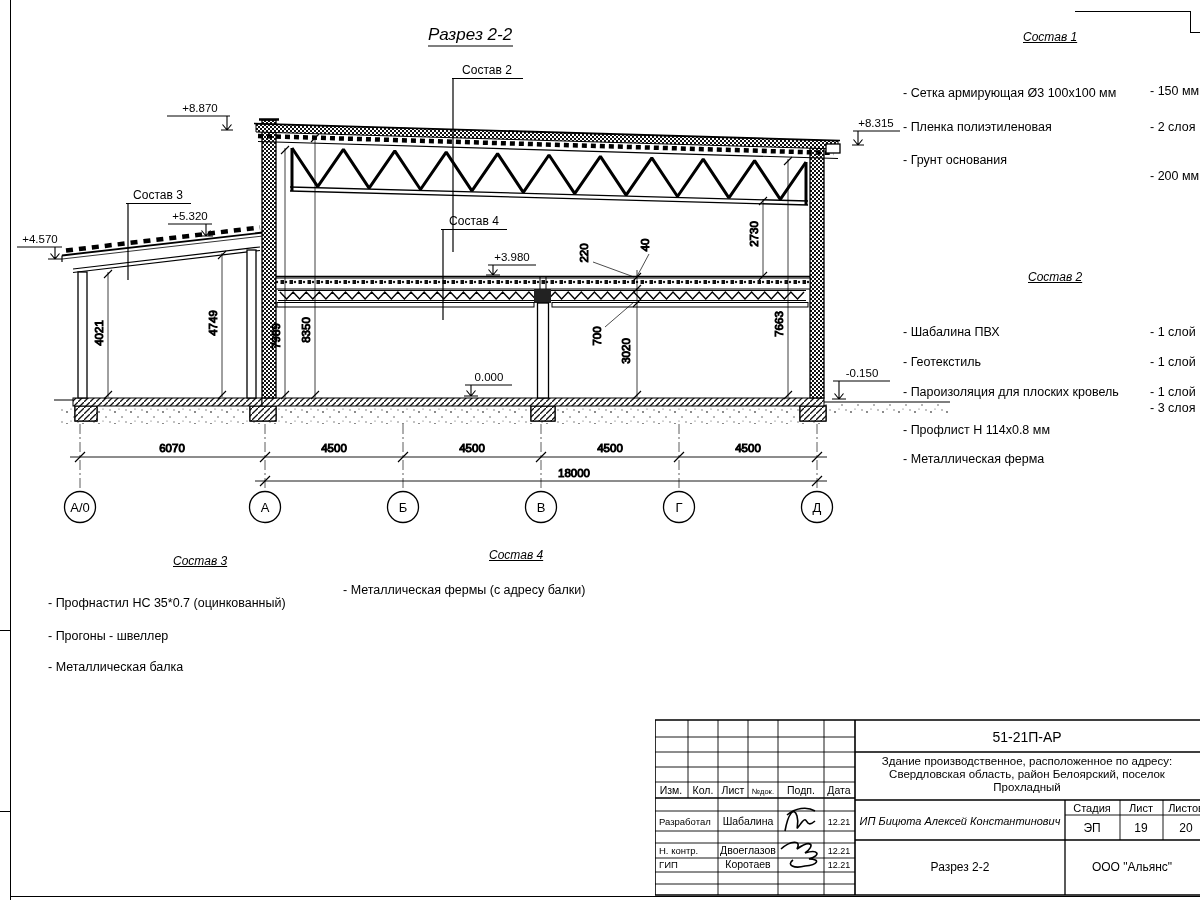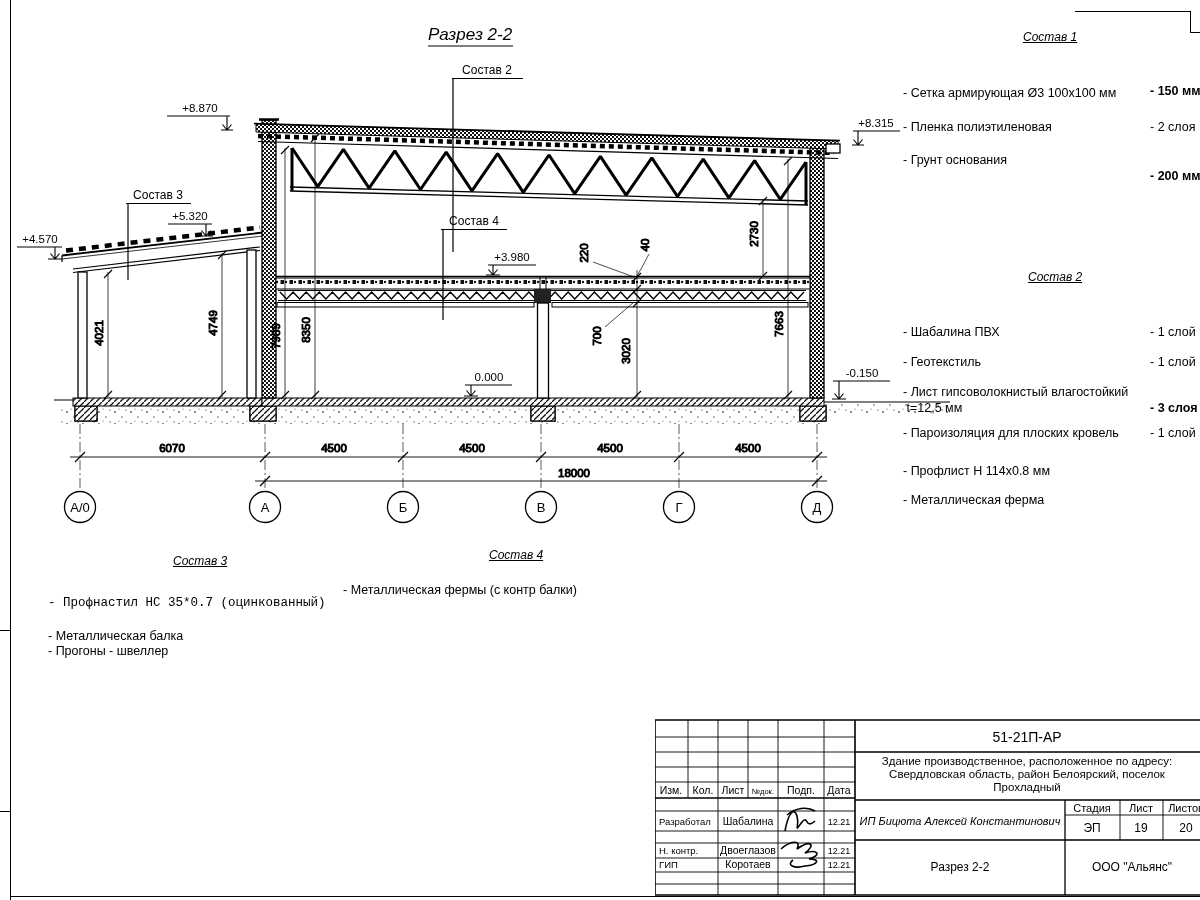--- a/index.html
+++ b/index.html
@@ -22,22 +22,22 @@
   .frame-tr-h2{left:1190px;top:32px;width:10px;height:0;border-top:1.3px solid #000;}
   
   .mlist{position:absolute;font-size:12.5px;line-height:1.24;}
   .mlist .ltitle{position:absolute;font-style:italic;font-size:12px;text-decoration:underline;white-space:nowrap;}
   .mlist .items{position:absolute;left:0;}
   .mlist .item{position:relative;white-space:pre-wrap;}
   .mlist .val{position:absolute;white-space:nowrap;}
   .s1 .item,.s2 .item{width:250px;}
   .mb18{margin-bottom:18px;} .mb14{margin-bottom:14px;} .mb15{margin-bottom:15px;}
   .mb9{margin-bottom:9px;} .mb10{margin-bottom:10px;} .mb22{margin-bottom:22px;}
-  .mb16{margin-bottom:16px;} .mb17{margin-bottom:17px;font-family:Liberation Mono, monospace;} .mb20{margin-bottom:20px;}
-  .vl1{top:0;} .vl2{top:15.5px;font-weight:bold;}
+  .mb16{margin-bottom:16px;} .mb17{margin-bottom:17px;} .mb20{margin-bottom:20px;}
+  .vl1{top:0;} .vl2{top:15.5px;}
   .s1 .val,.s2 .val{left:247px;} .s4 .val{left:263px;}
 </style>
 </head>
 <body>
 
 <div class="sheet">
 
   <div class="abs frame-left"></div>
   <div class="abs frame-bottom"></div>
   <div class="abs frame-tick1"></div>
@@ -260,41 +260,39 @@
       <div class="item"><span>- Грунт основания</span></div>
     </div>
   </div>
 
   <div class="mlist s2 abs" style="left:903px;top:270px;width:300px;">
     <div class="ltitle" style="left:125px;top:0px;">Состав 2</div>
     <div class="items" style="top:55px;width:300px;">
       <div class="item mb14"><span>- Шабалина ПВХ</span><span class="val vl1">- 1 слой</span></div>
       <div class="item mb15"><span>- Геотекстиль</span><span class="val vl1">- 1 слой</span></div>
       <div class="item mb9"><span class="val vl2">- 3 слоя</span></div>
-      <div class="item mb10"><span>- Лист гипсоволокнистый влагостойкий
- t=12,5 мм</span></div>
       <div class="item mb22"><span>- Пароизоляция для плоских кровель</span><span class="val vl1">- 1 слой</span></div>
       <div class="item mb14"><span>- Профлист Н 114х0.8 мм</span></div>
       <div class="item"><span>- Металлическая ферма</span></div>
     </div>
   </div>
 
   <div class="mlist s3 abs" style="left:48px;top:548px;width:310px;">
     <div class="ltitle" style="left:125px;top:6px;">Состав 3</div>
     <div class="items" style="top:48px;width:310px;">
       <div class="item mb17"><span>- Профнастил НС 35*0.7 (оцинкованный)</span></div>
+      <div class="item mb16"><span>- Прогоны - швеллер</span></div>
       <div class="item"><span>- Металлическая балка</span></div>
-      <div class="item mb16"><span>- Прогоны - швеллер</span></div>
     </div>
   </div>
 
   <div class="mlist s4 abs" style="left:343px;top:540px;width:340px;">
     <div class="ltitle" style="left:146px;top:8px;">Состав 4</div>
     <div class="items" style="top:43px;width:340px;">
-      <div class="item"><span>- Металлическая фермы (с контр балки)</span></div>
+      <div class="item"><span>- Металлическая фермы (с адресу балки)</span></div>
     </div>
   </div>
 
   <svg class="abs" style="left:655px;top:718px;" width="545" height="180" viewBox="0 0 545 180">
     <g stroke="#000" fill="none">
       <path d="M0,2 H545 M0,2 V177 M0,177 H545" stroke-width="1.6"></path>
       <path d="M33,2 V80 M93,2 V80" stroke-width="0.9"></path>
       <path d="M63,2 V177 M123,2 V177 M169,2 V177" stroke-width="0.9"></path>
       <path d="M200,2 V177" stroke-width="1.6"></path>
       <path d="M0,19 H200 M0,34 H200 M0,49 H200 M0,64 H200 M0,93 H200 M0,113 H200 M0,125 H200 M0,140 H200 M0,154 H200 M0,166 H200" stroke-width="0.9"></path>

